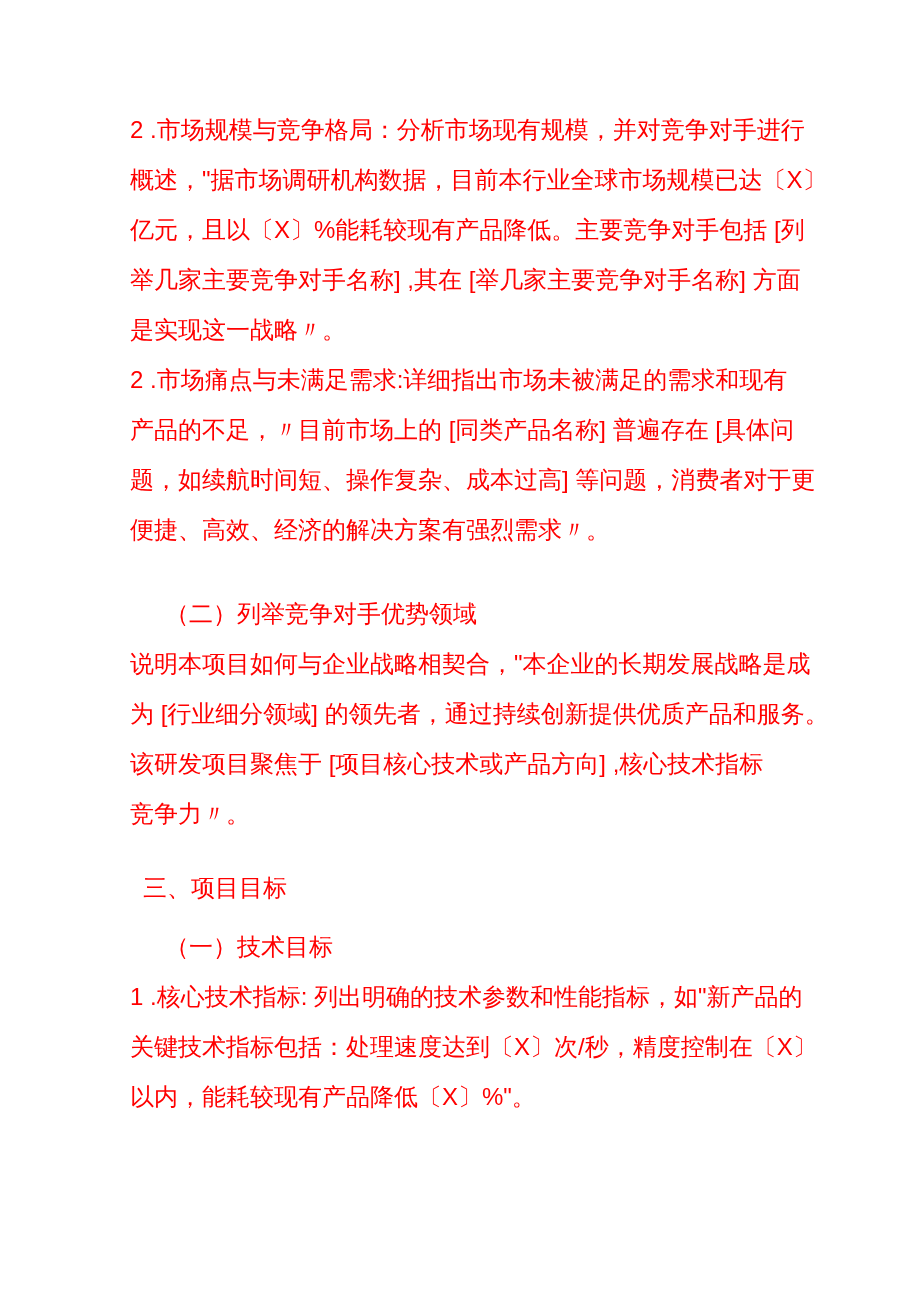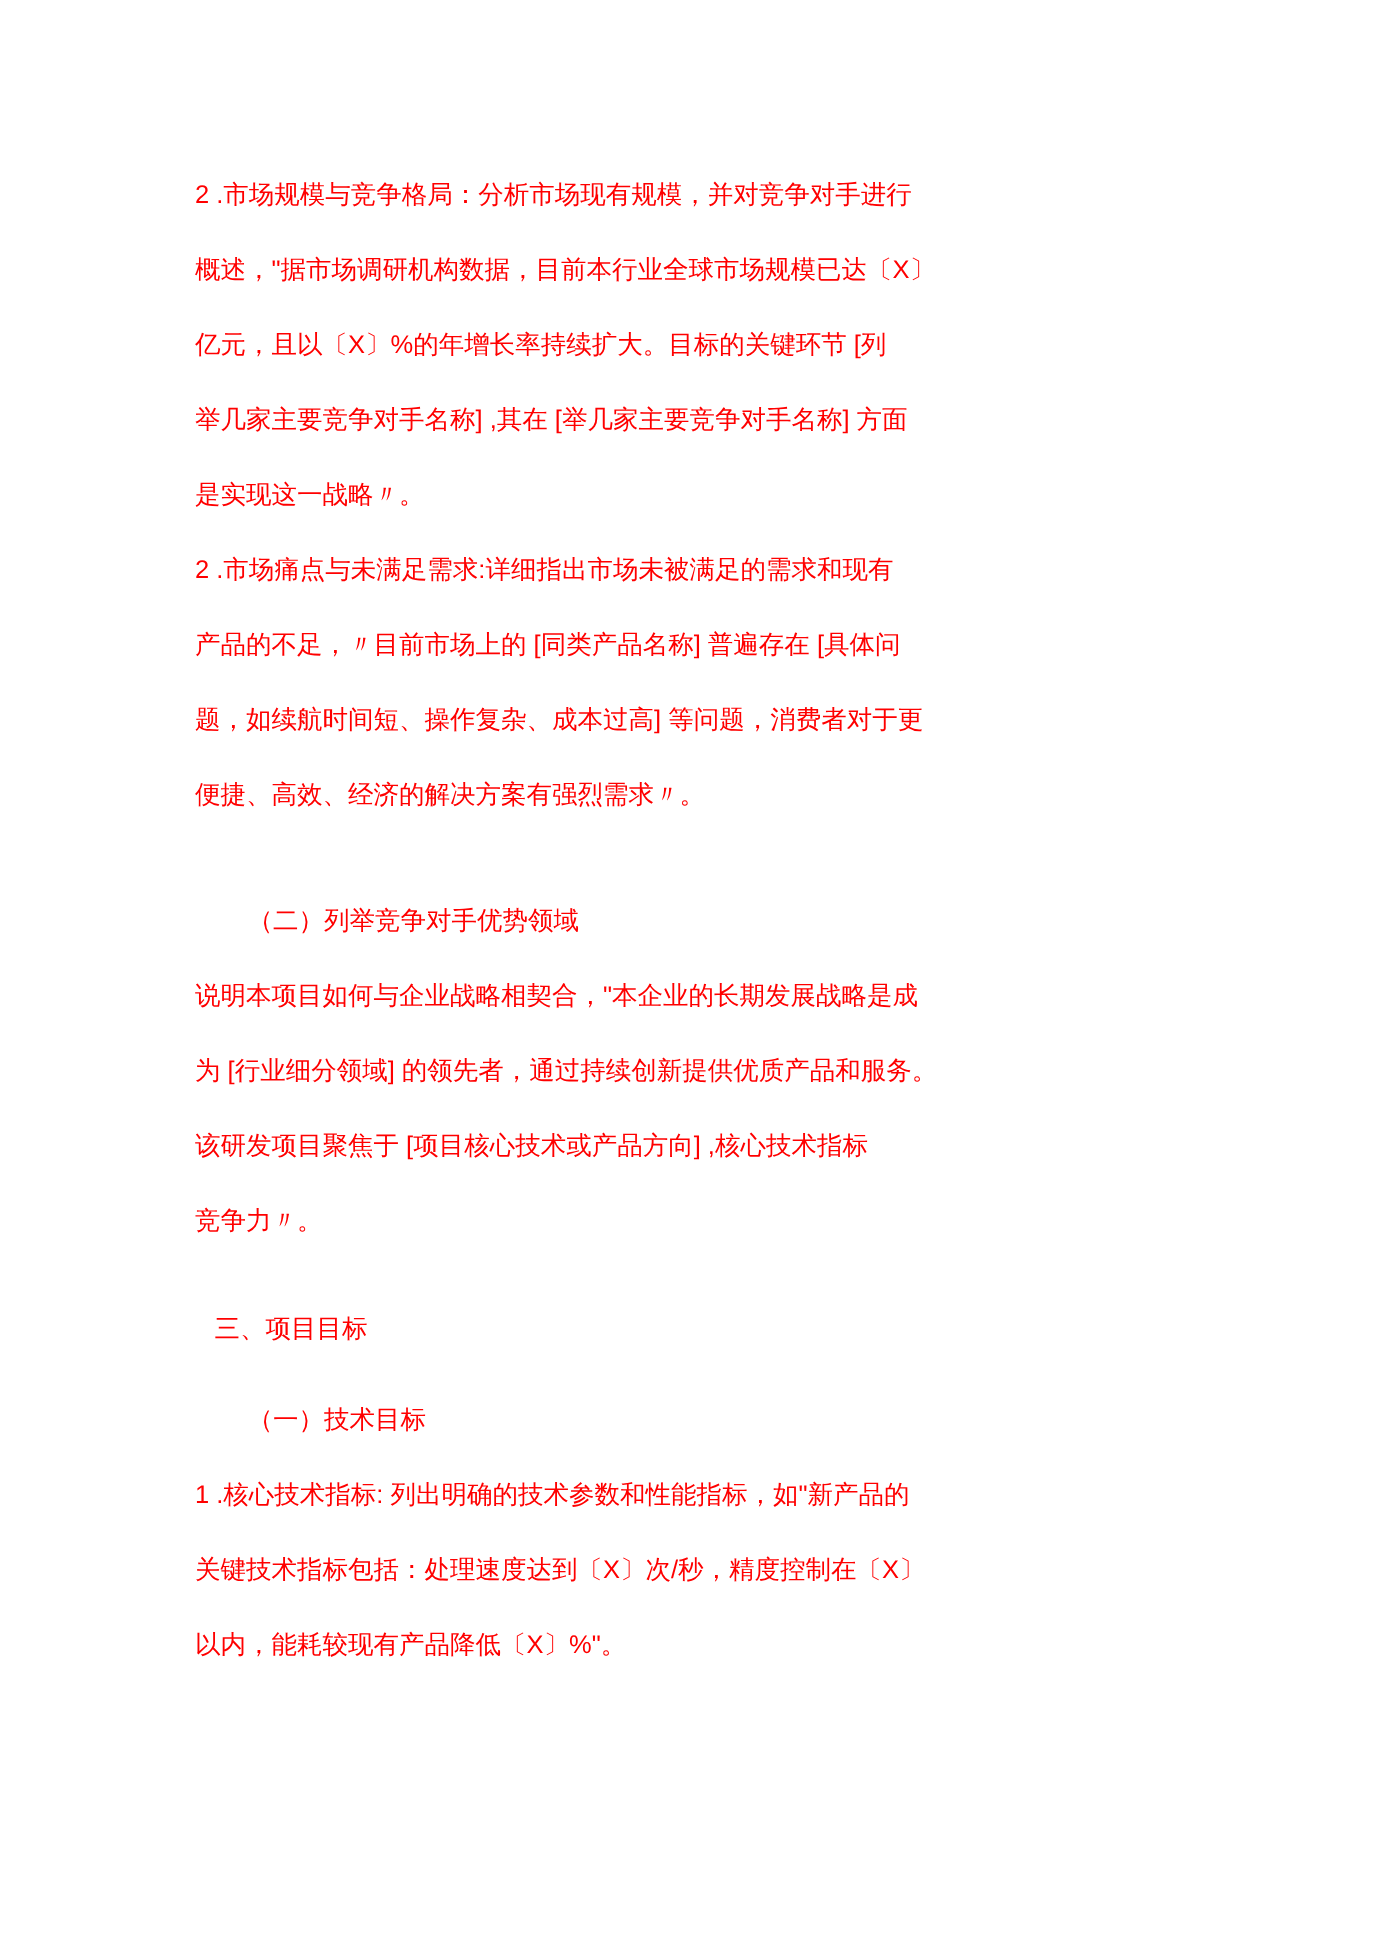--- a/index.html
+++ b/index.html
@@ -14,43 +14,43 @@
     background: #ffffff;
     overflow: hidden;
     font-family: "Liberation Sans", "DejaVu Sans", sans-serif;
   }
   .content {
     position: absolute;
     top: 105px;
     left: 130px;
     right: 110px;
     color: #ff0000;
-    font-size: 17px;
+    font-size: 24px;
     font-weight: 500;
   }
   .line {
     height: 50px;
     line-height: 50px;
     white-space: nowrap;
   }
-  .heading1 { padding-left: 13px; font-family: Liberation Mono, monospace; }
+  .heading1 { padding-left: 13px; }
   .heading2 { padding-left: 35px; }
   .gap-large  { height: 34px; }
   .gap-medium { height: 24px; }
   .gap-small  { height: 9px; }
 </style>
 </head>
 <body>
 
 <div class="page">
   <div class="content" id="doc-content" style="color: rgb(255, 0, 0);">
       <div class="paragraph">
         <div class="line">2 .市场规模与竞争格局：分析市场现有规模，并对竞争对手进行</div>
         <div class="line">概述，"据市场调研机构数据，目前本行业全球市场规模已达〔X〕</div>
-        <div class="line">亿元，且以〔X〕%的年增长率持续扩大。目标的关键环节 [列</div>
+        <div class="line">亿元，且以〔X〕%能耗较现有产品降低。主要竞争对手包括 [列</div>
         <div class="line">举几家主要竞争对手名称] ,其在 [举几家主要竞争对手名称] 方面</div>
         <div class="line">是实现这一战略〃。</div>
       </div>
       <div class="paragraph">
         <div class="line">2 .市场痛点与未满足需求:详细指出市场未被满足的需求和现有</div>
         <div class="line">产品的不足，〃目前市场上的 [同类产品名称] 普遍存在 [具体问</div>
         <div class="line">题，如续航时间短、操作复杂、成本过高] 等问题，消费者对于更</div>
         <div class="line">便捷、高效、经济的解决方案有强烈需求〃。</div>
       </div>
       <div class="gap-large"></div>

